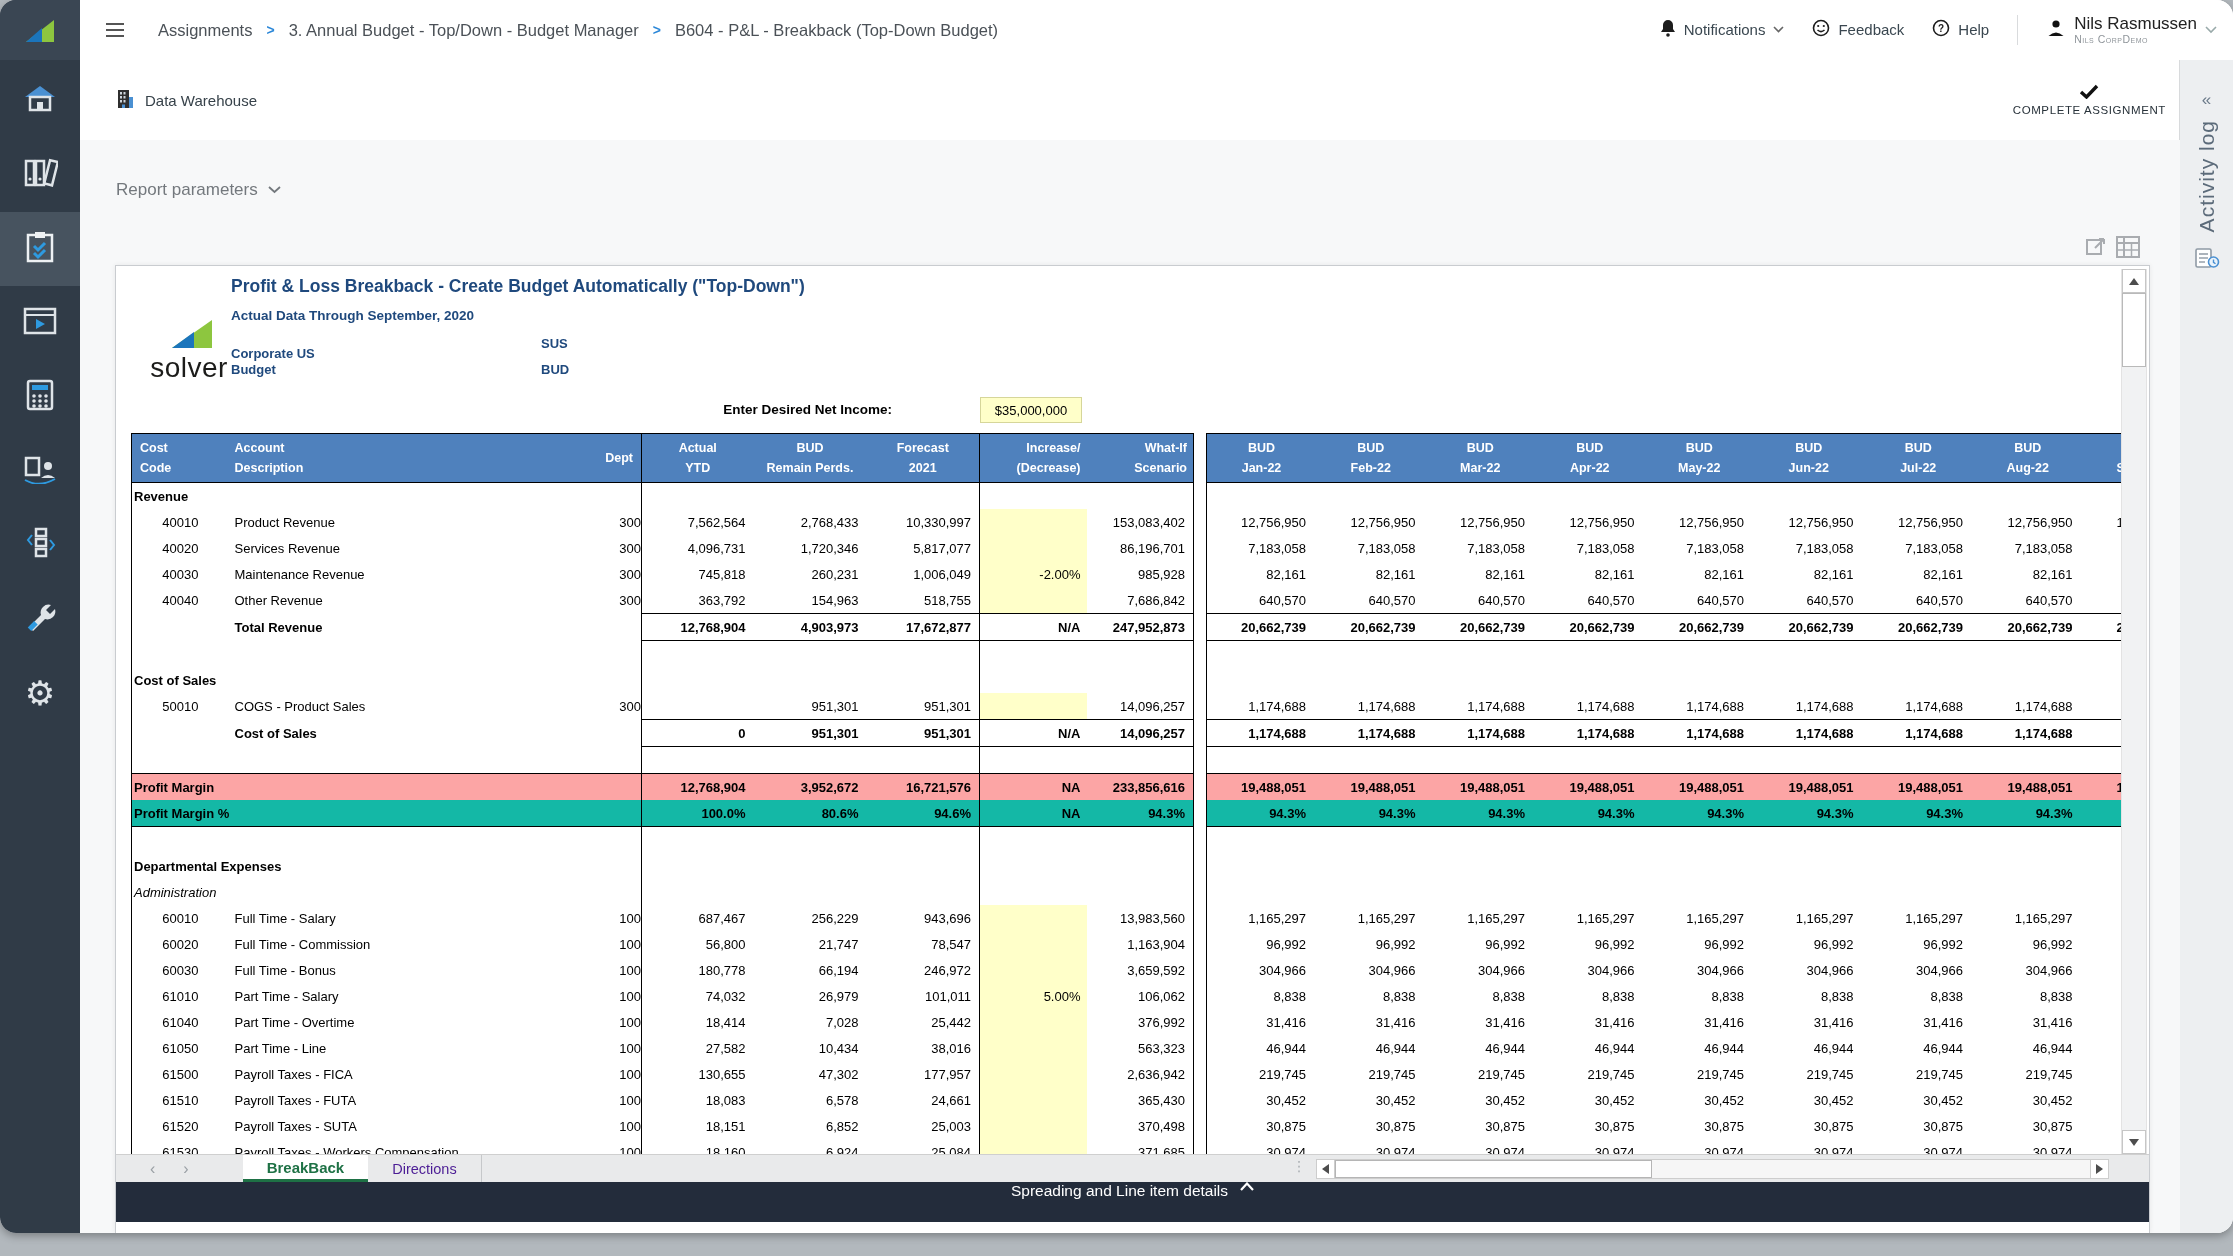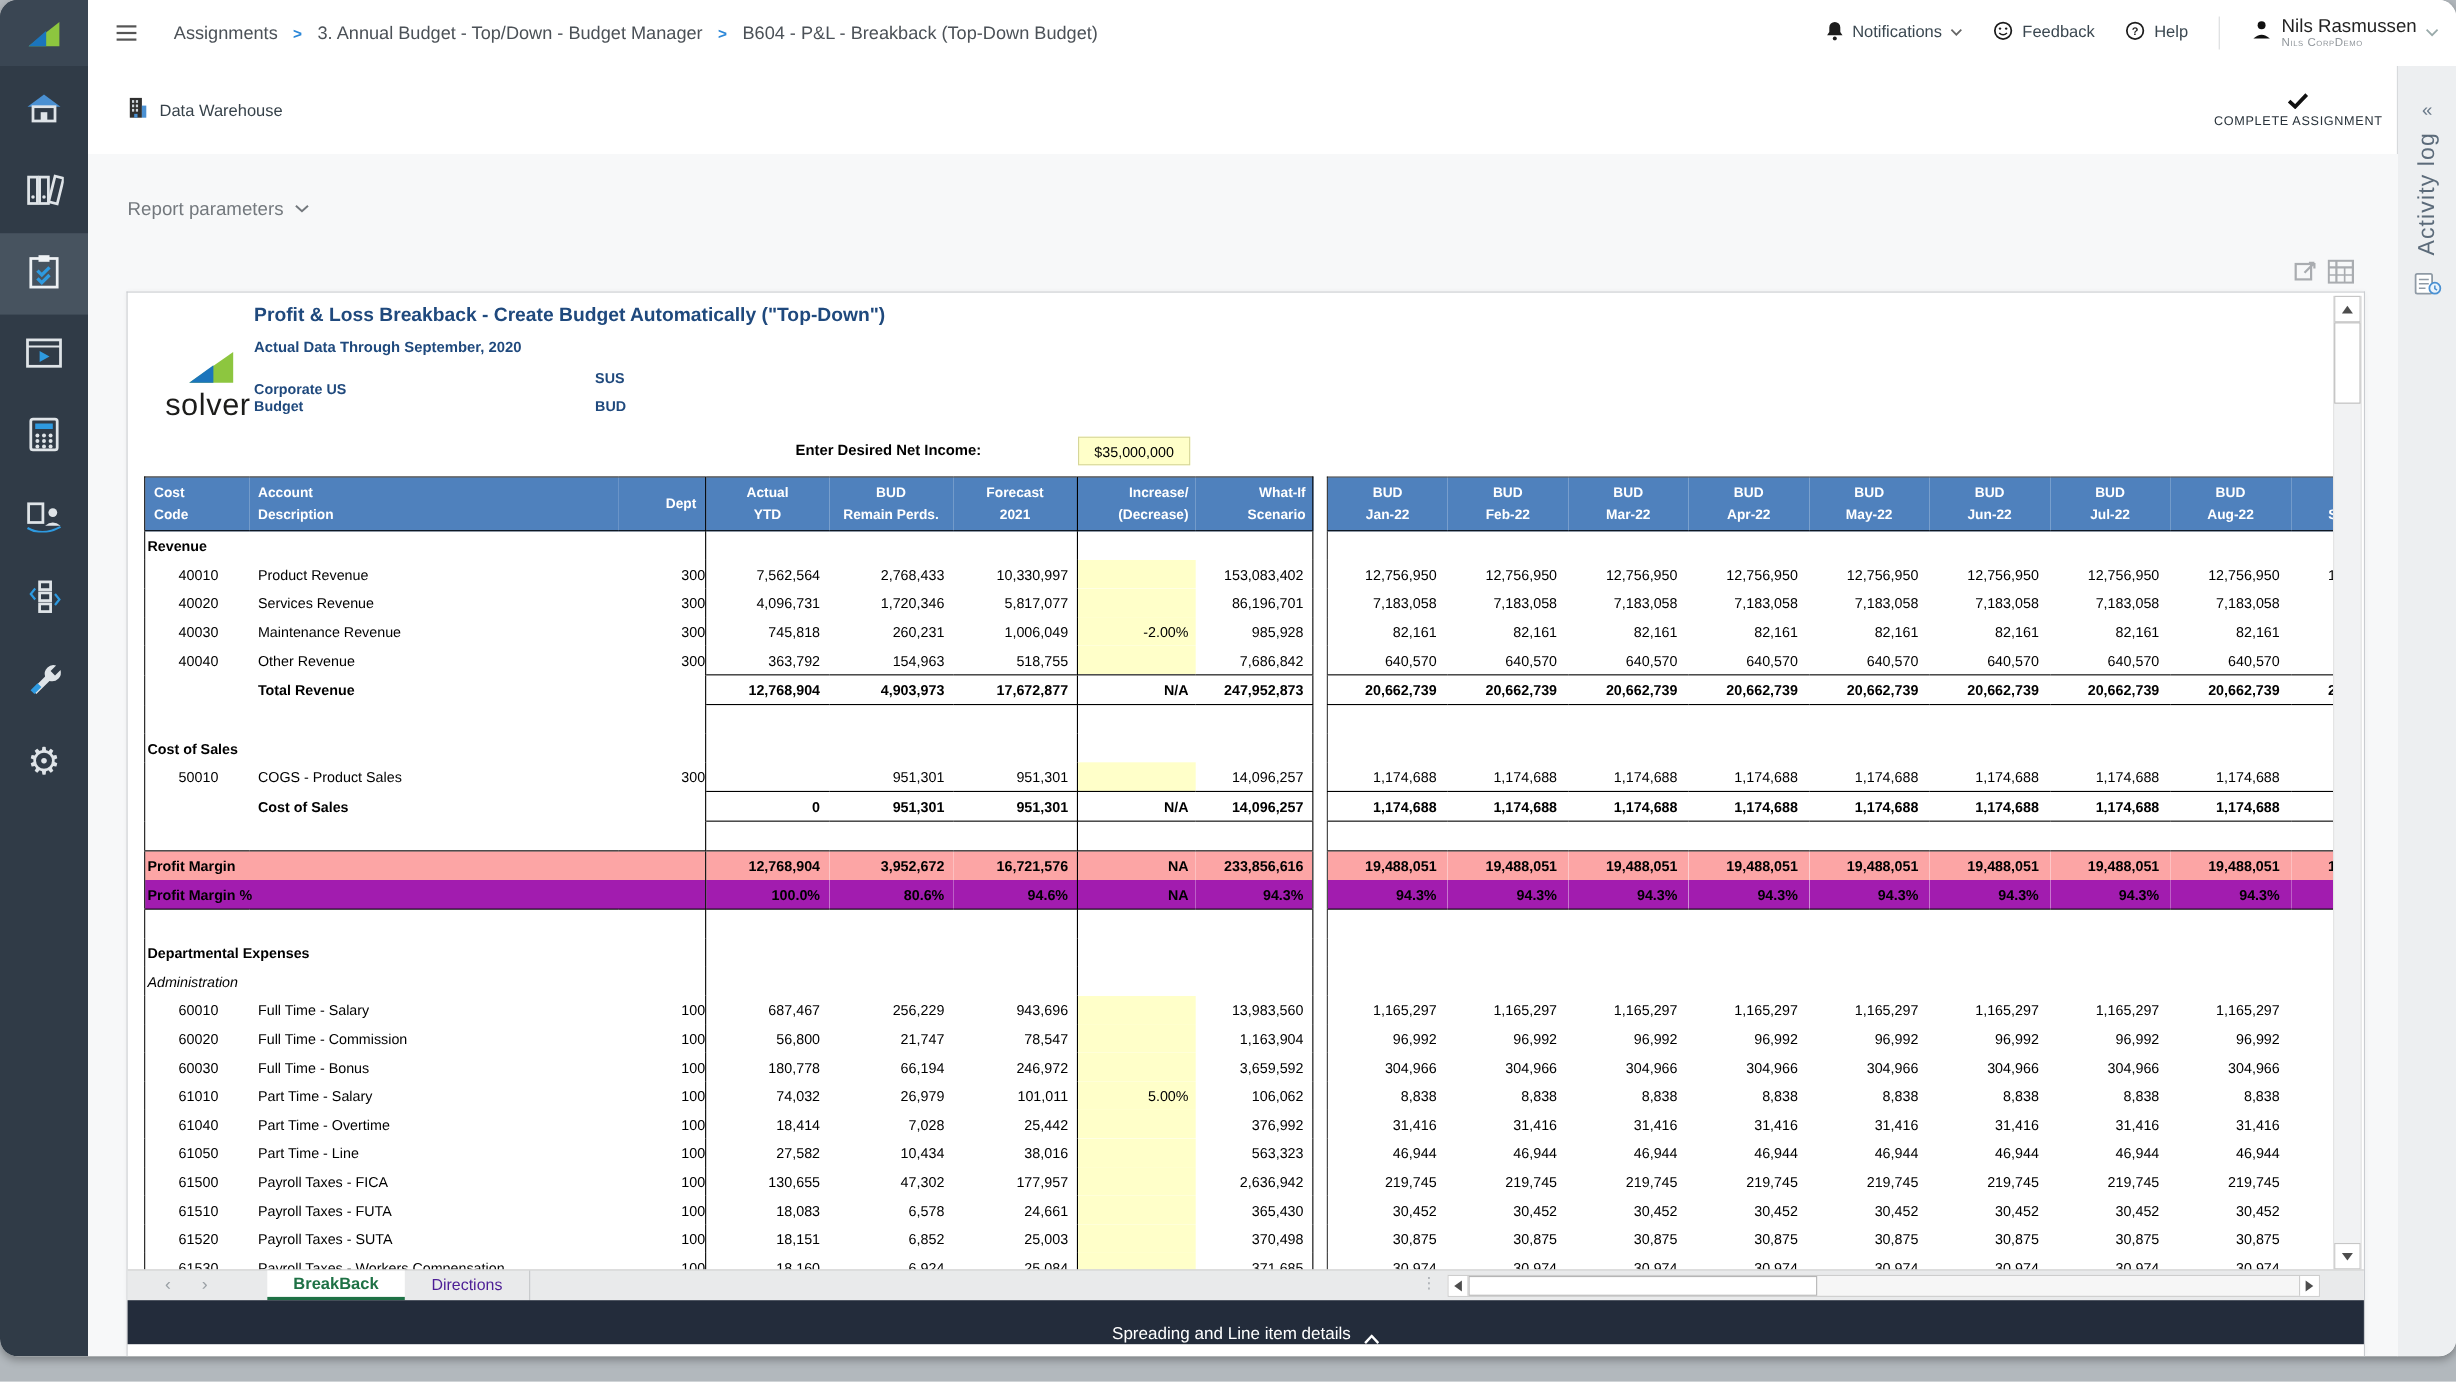--- a/index.html
+++ b/index.html
@@ -77,21 +77,21 @@
   .v{text-align:right;padding-right:8px;}
   .c-inc{text-align:right;padding-right:6px;}
   .c-lab{text-align:left;padding-left:2px;}
   .sec{font-weight:bold;}
   .subsec{font-style:italic;}
   .b{font-weight:bold;}
   .r-data .c-inc{background:#FFFFC9;cursor:text;}
   .r-total .bv{border-top:1px solid #000;border-bottom:1px solid #000;font-weight:bold;}
   .r-total .c-desc{font-weight:bold;}
   .r-green td{background:#fca5a5;border-top:1.5px solid #000;font-weight:bold;}
-  .r-green2 td{background:#a21caf;border-bottom:1.5px solid #000;font-weight:bold;}
+  .r-green2 td{background:#14b8a6;border-bottom:1.5px solid #000;font-weight:bold;}
   .mt .r-total td{border-top:1px solid #000;border-bottom:1px solid #000;font-weight:bold;}
   .mv{text-align:right;padding-right:10px;}
 
   
   .vscroll{position:absolute;right:2px;top:3px;width:24px;bottom:79px;background:#f1f2f3;border:1px solid #e3e3e3;}
   .vs-btn{position:absolute;left:0;right:0;height:22px;background:#fff;border:1px solid #c6c6c6;display:flex;align-items:center;justify-content:center;cursor:pointer;}
   .vs-up{top:-1px;}
   .vs-down{bottom:-1px;}
   .vs-thumb{position:absolute;left:0;right:0;top:23px;height:72px;background:#fff;border:1px solid #b9b9b9;cursor:grab;}
   .tri-up{width:0;height:0;border-left:5px solid transparent;border-right:5px solid transparent;border-bottom:7px solid #4d4d4d;}
@@ -107,21 +107,21 @@
   .tab.first{margin-left:32px;}
   .tab.active{background:#fff;color:#1e7145;font-weight:bold;border-bottom:3px solid #1e7145;font-size:15px;}
   .tab-sep{width:1px;background:#c6c8ca;}
   .hdots{position:absolute;left:1176px;top:4px;color:#a8adb2;font-size:14px;line-height:1;cursor:grab;}
   .hscroll{position:absolute;left:1200px;right:40px;top:4px;height:18px;background:#f6f6f6;border:1px solid #cdcdcd;}
   .hs-btn{position:absolute;top:0;bottom:0;width:17px;background:#fff;display:flex;align-items:center;justify-content:center;cursor:pointer;}
   .hs-left{left:0;border-right:1px solid #cdcdcd;}
   .hs-right{right:0;border-left:1px solid #cdcdcd;}
   .hs-thumb{position:absolute;left:18px;top:0;bottom:0;width:315px;background:#fff;border:1px solid #b5b5b5;cursor:grab;}
 
-  .footer-bar{position:absolute;left:0;right:0;bottom:11px;height:40px;background:#232c3b;color:#fff;display:flex;align-items:flex-end;justify-content:center;gap:12px;font-size:15.5px;cursor:pointer;}
+  .footer-bar{position:absolute;left:0;right:0;bottom:11px;height:40px;background:#232c3b;color:#fff;display:flex;align-items:flex-start;justify-content:center;gap:12px;font-size:15.5px;cursor:pointer;}
 </style>
 </head>
 <body>
 
 <div class="window">
 
   <aside class="sidebar">
     <div class="logo-block">
       <svg width="40" height="32" viewBox="0 0 40 32">
           <path d="M6 28 L34 6 L34 28 Z" fill="#8dc63f"></path>

